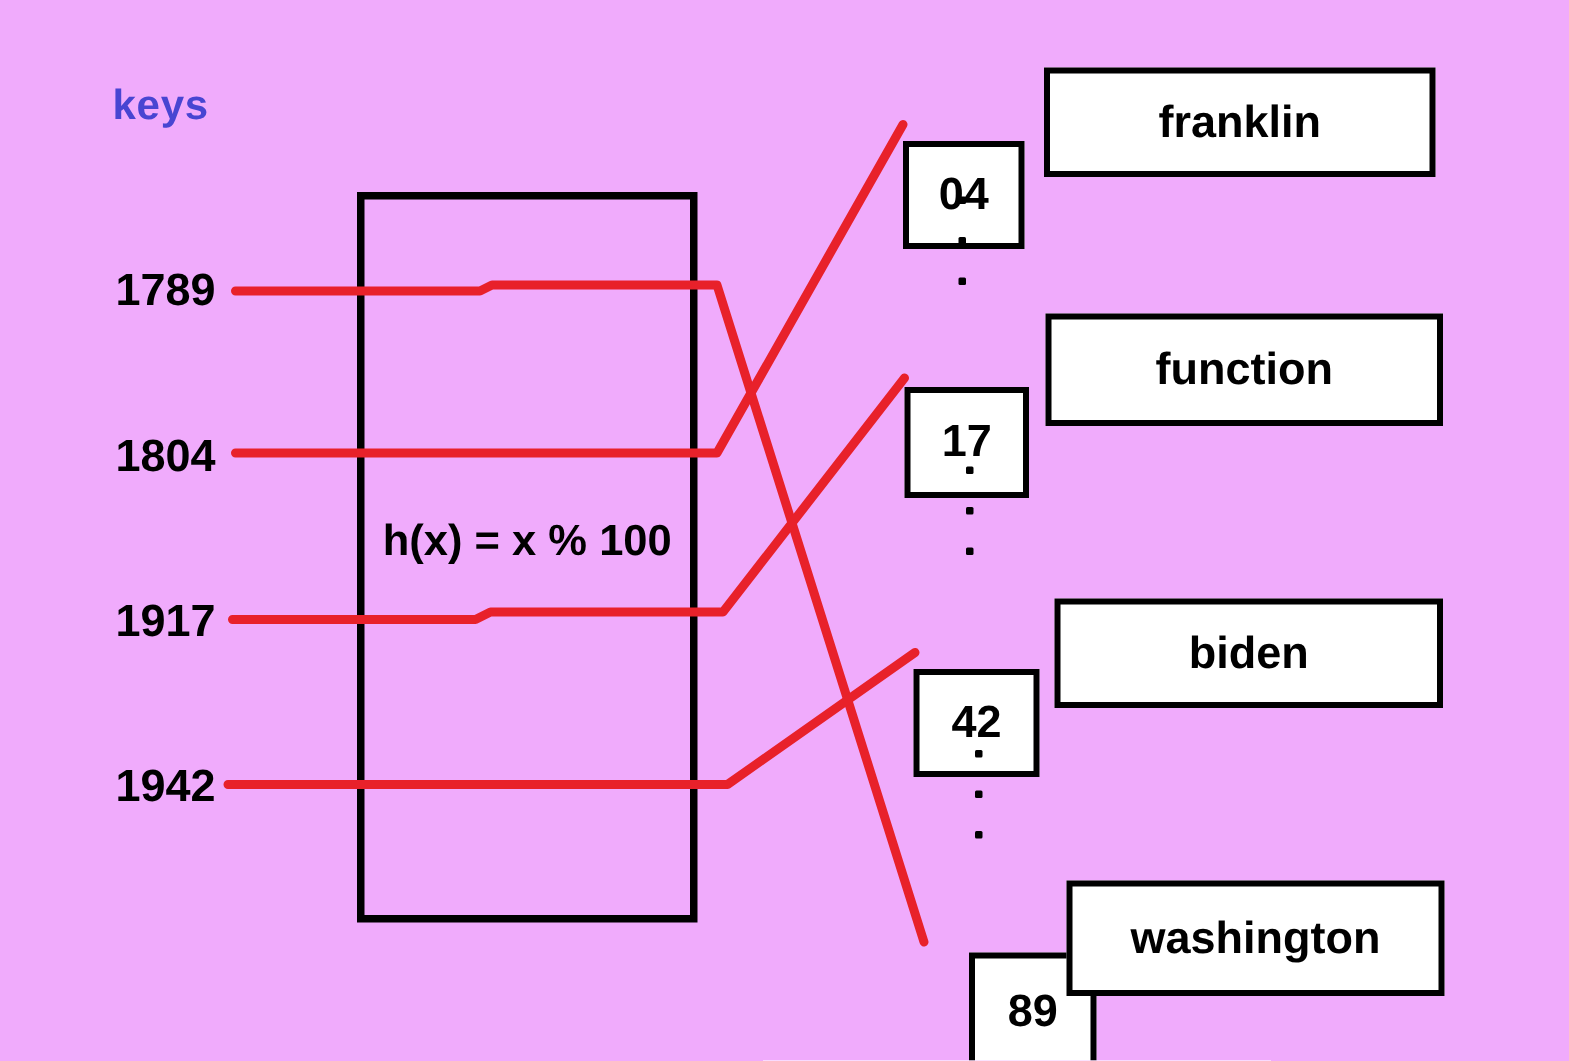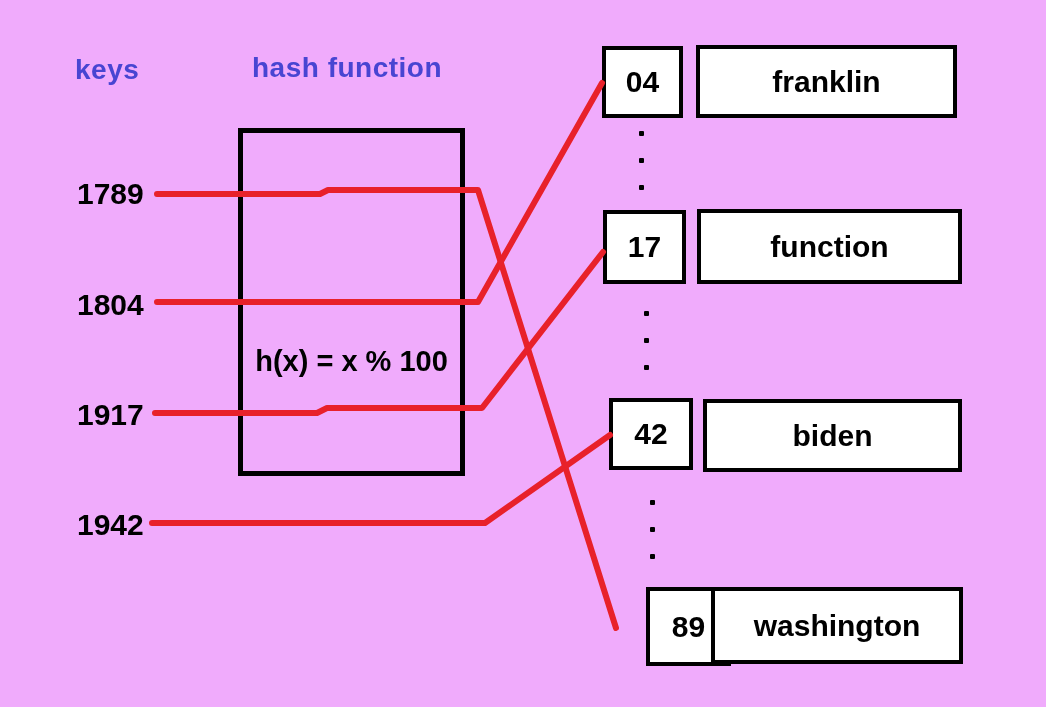--- a/index.html
+++ b/index.html
@@ -23,21 +23,21 @@
     color: #000000;
     font-size: 30px;
     font-weight: 600;
     white-space: nowrap;
   }
   .hash-box {
     position: absolute;
     left: 238px;
     top: 128px;
     width: 227px;
-    height: 348px;
+    height: 487px;
     border: 5px solid #000000;
     box-sizing: border-box;
   }
   .formula {
     position: absolute;
     left: 0;
     right: 0;
     top: 212px;
     text-align: center;
     color: #000000;
@@ -49,20 +49,21 @@
     position: absolute;
     border: 4px solid #000000;
     box-sizing: border-box;
     display: flex;
     align-items: center;
     justify-content: center;
     color: #000000;
     font-size: 30px;
     font-weight: 600;
     background: #ffffff;
+    margin-top: 48px;
   }
   .bucket-name {
     position: absolute;
     border: 4px solid #000000;
     box-sizing: border-box;
     display: flex;
     align-items: center;
     justify-content: center;
     color: #000000;
     font-size: 30px;
@@ -87,21 +88,20 @@
     top: 0;
     pointer-events: none;
   }
 </style>
 </head>
 <body>
 
 <div class="canvas">
 
   <div class="abs blue-label" style="left:75px; top:54px;">keys</div>
-  <div class="abs blue-label" style="left:252px; top:52px;">hash function</div>
 
   <div class="abs key-label" style="left:77px; top:177px;">1789</div>
   <div class="abs key-label" style="left:77px; top:288px;">1804</div>
   <div class="abs key-label" style="left:77px; top:398px;">1917</div>
   <div class="abs key-label" style="left:77px; top:508px;">1942</div>
 
   <div class="hash-box">
     <div class="formula">h(x) = x % 100</div>
   </div>
 

